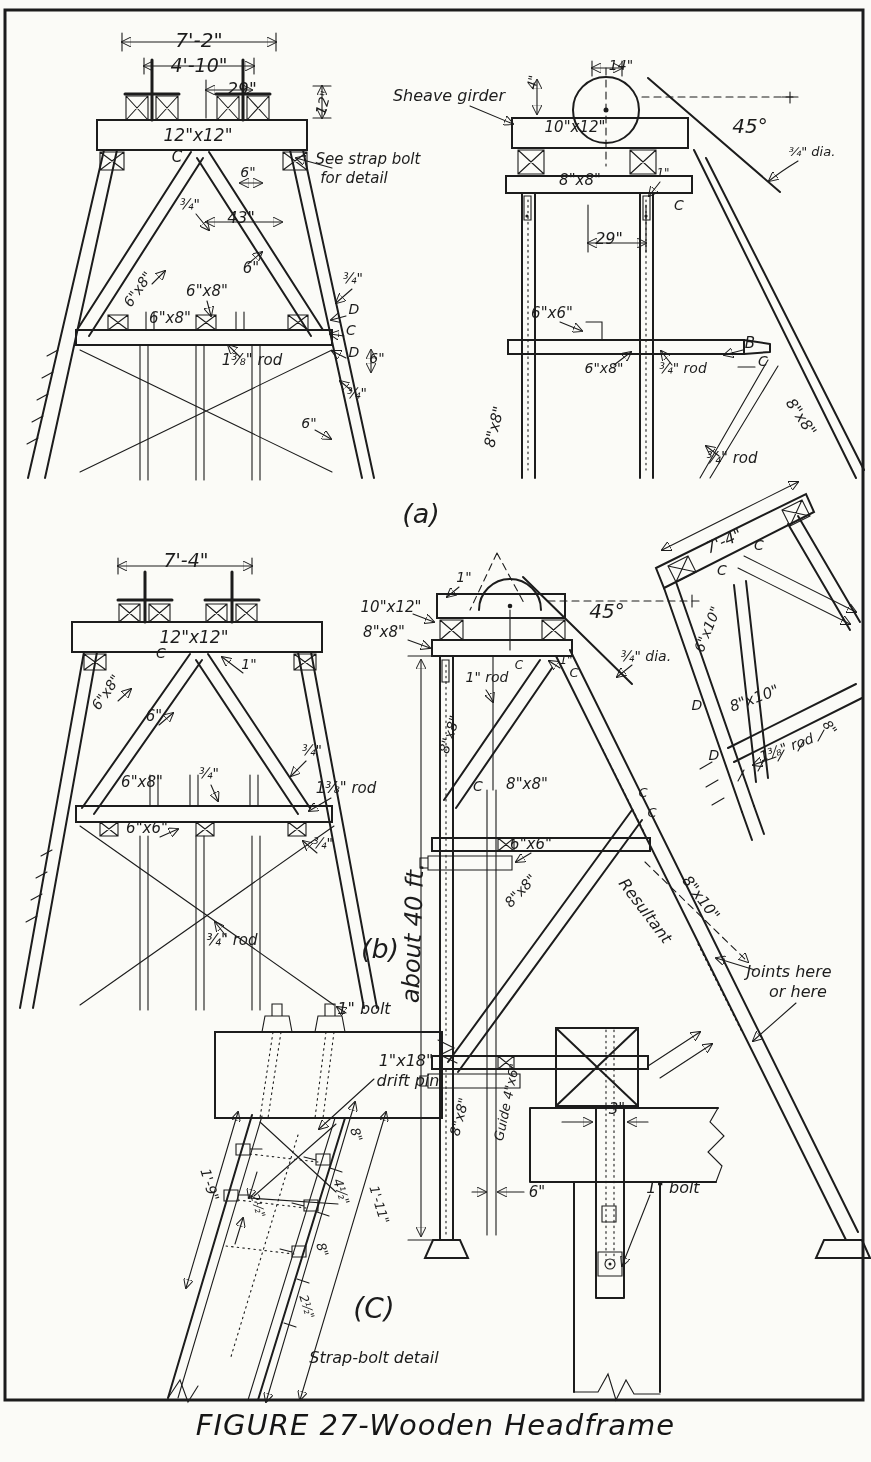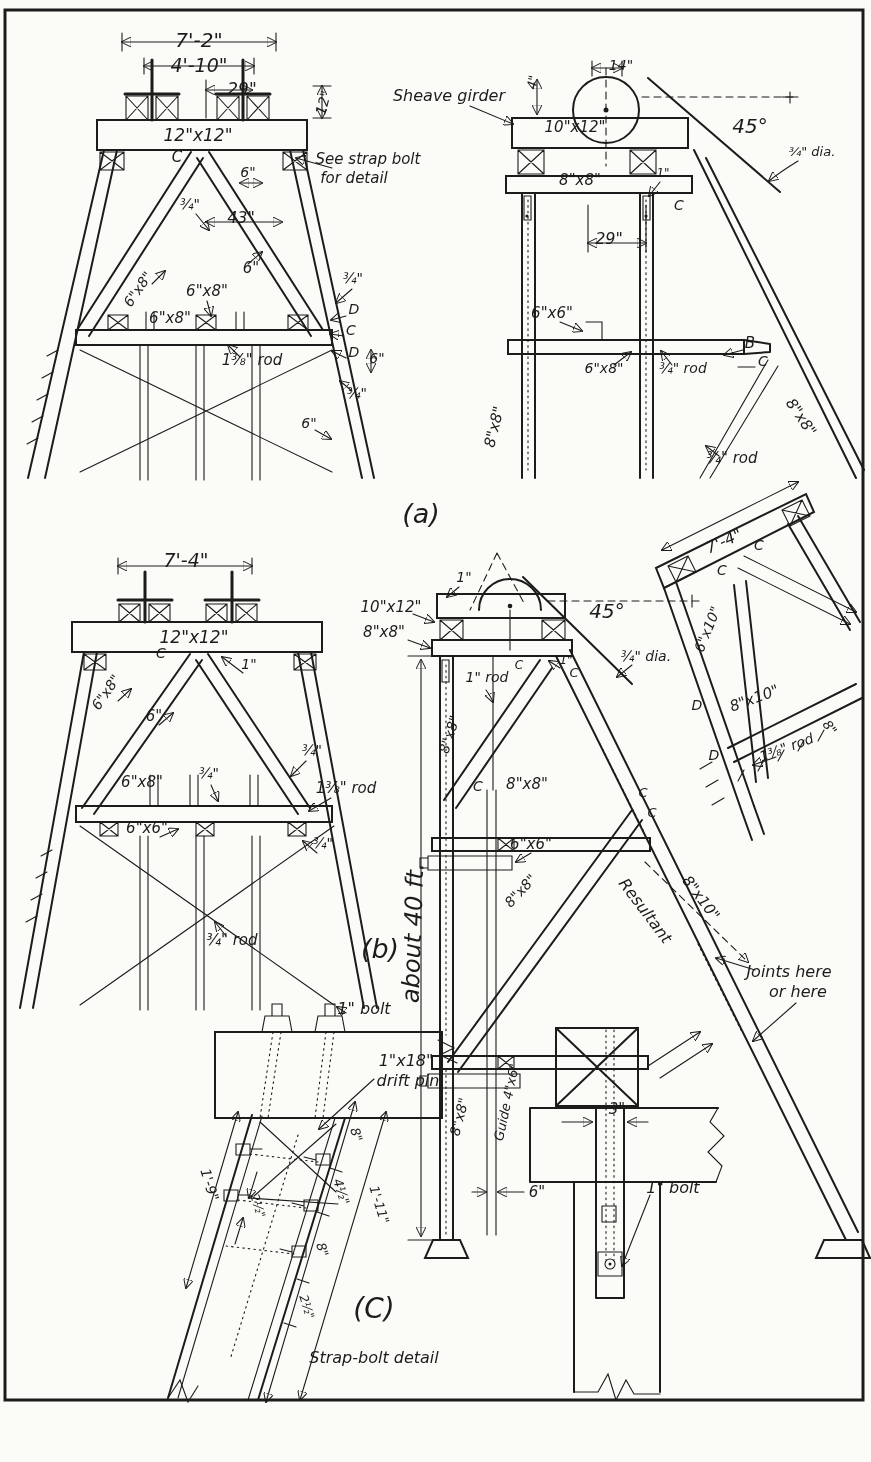--- a/index.html
+++ b/index.html
@@ -345,13 +345,14 @@
       <text x="254" y="1207" transform="rotate(73 254 1207)" font-size="12" class="lbl">2½"</text>
       <text x="352" y="1136" transform="rotate(73 352 1136)" font-size="13" class="lbl">8"</text>
       <text x="337" y="1193" transform="rotate(73 337 1193)" font-size="13" class="lbl">4½"</text>
       <text x="318" y="1251" transform="rotate(73 318 1251)" font-size="13" class="lbl">8"</text>
       <text x="375" y="1206" transform="rotate(73 375 1206)" font-size="13" class="lbl">1'-11"</text>
       <text x="303" y="1308" transform="rotate(73 303 1308)" font-size="12" class="lbl">2½"</text>
       <text x="374" y="1318" font-size="28" class="lbl">(C)</text>
       <text x="374" y="1363" font-size="16" class="lbl">Strap-bolt detail</text>
     </svg>
 
+<div id="caption">FIGURE 27-Wooden Headframe</div>
 </div>
 
 </body></html>

